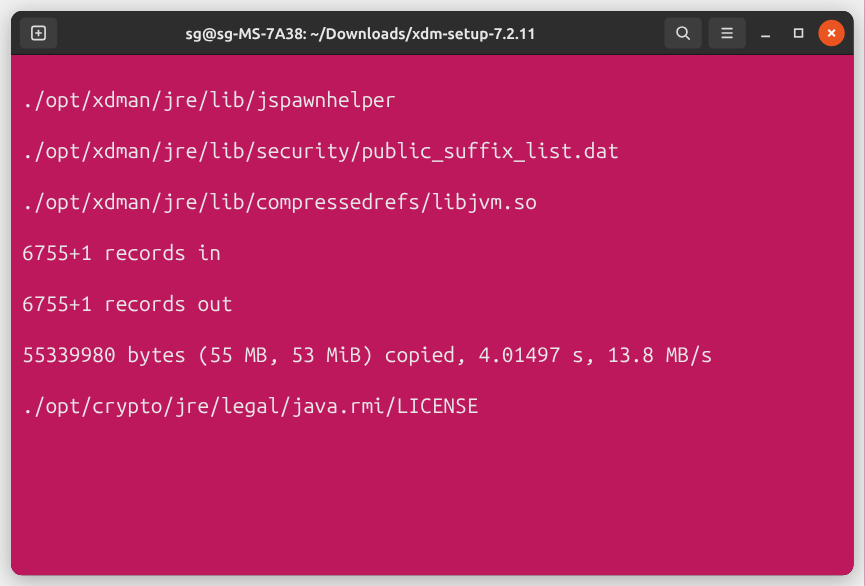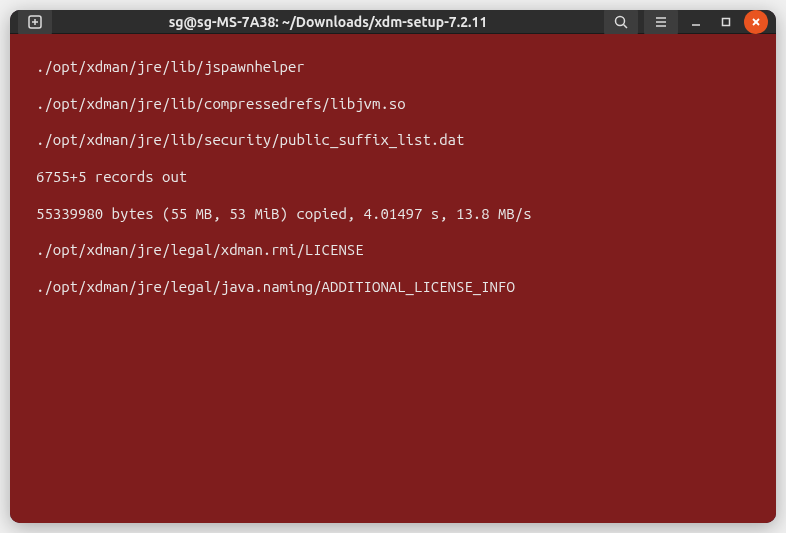--- a/index.html
+++ b/index.html
@@ -14,21 +14,21 @@
       width: 766px;
       height: 513px;
       background: #2c001e;
       border-radius: 10px;
       overflow: hidden;
       box-shadow: 0 4px 20px rgba(0,0,0,0.3);
       display: flex;
       flex-direction: column;
     }
     .titlebar {
-      height: 24px;
+      height: 40px;
       background: #2d2d2d;
       display: flex;
       align-items: center;
       padding: 0 8px;
       gap: 6px;
       border-bottom: 1px solid #1a1a1a;
     }
     .titlebar-btn {
       width: 34px;
       height: 28px;
@@ -63,24 +63,24 @@
       color: #ddd;
       border-radius: 12px;
     }
     .win-btn.close {
       background: #e95420;
       color: #fff;
     }
     .win-btn svg { width: 12px; height: 12px; }
     .terminal-body {
       flex: 1;
-      background: #7f1d1d;
-      padding: 6px 26px;
+      background: #be185d;
+      padding: 6px 10px;
       font-family: "Ubuntu Mono", "DejaVu Sans Mono", monospace;
-      font-size: 15px;
+      font-size: 19px;
       line-height: 1.22;
       color: #e8e8e8;
       overflow: hidden;
       white-space: pre;
     }
     .line { display: block; }
   </style>
 </head>
 <body>
 
@@ -121,26 +121,26 @@
       <div class="win-btn close">
         <svg viewBox="0 0 12 12">
             <line x1="3" y1="3" x2="9" y2="9" stroke="currentColor" stroke-width="1.8"></line>
             <line x1="9" y1="3" x2="3" y2="9" stroke="currentColor" stroke-width="1.8"></line>
           </svg>
       </div>
     </div>
   </div>
   <div class="terminal-body">
 <span class="line">./opt/xdman/jre/lib/jspawnhelper</span>
+<span class="line">./opt/xdman/jre/lib/security/public_suffix_list.dat</span>
 <span class="line">./opt/xdman/jre/lib/compressedrefs/libjvm.so</span>
-<span class="line">./opt/xdman/jre/lib/security/public_suffix_list.dat</span>
-<span class="line">6755+5 records out</span>
+<span class="line">6755+1 records in</span>
+<span class="line">6755+1 records out</span>
 <span class="line">55339980 bytes (55 MB, 53 MiB) copied, 4.01497 s, 13.8 MB/s</span>
-<span class="line">./opt/xdman/jre/legal/xdman.rmi/LICENSE</span>
-<span class="line">./opt/xdman/jre/legal/java.naming/ADDITIONAL_LICENSE_INFO</span>
+<span class="line">./opt/crypto/jre/legal/java.rmi/LICENSE</span>
 
 
 
 
 
 
 
 
 
 

